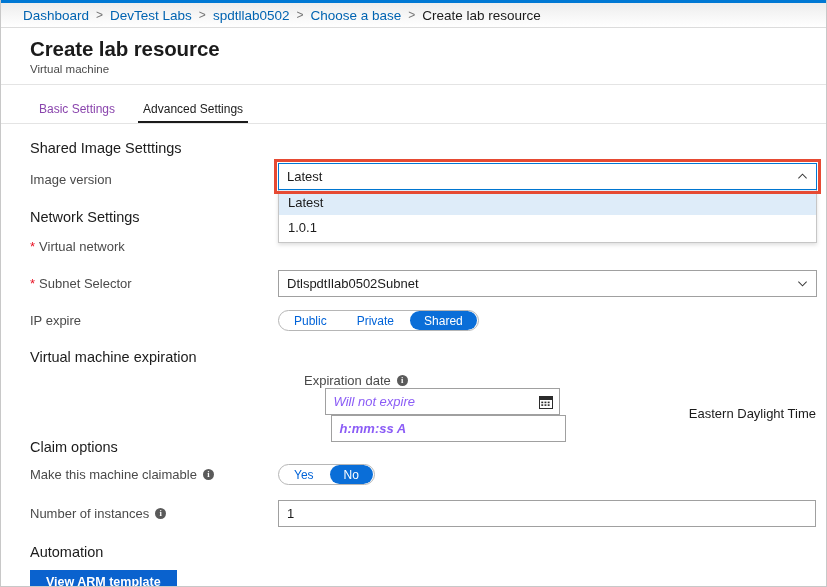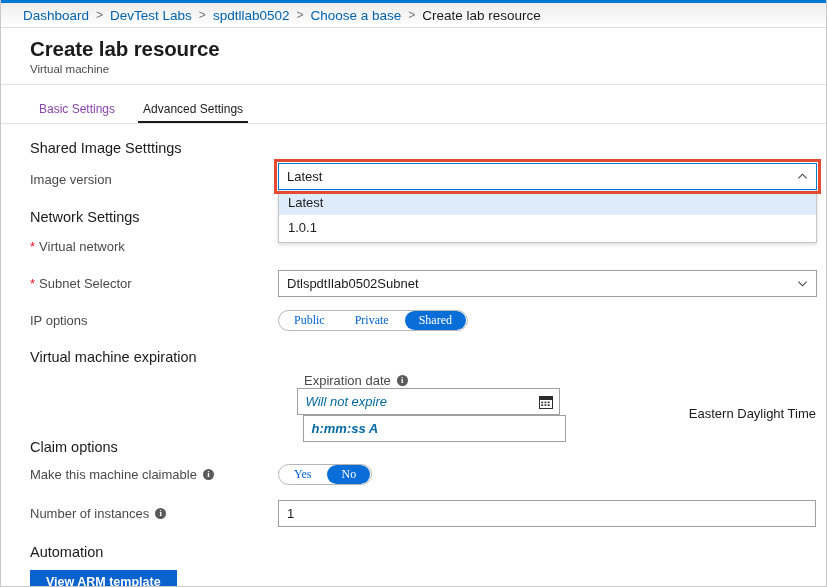--- a/index.html
+++ b/index.html
@@ -159,22 +159,23 @@
     border: 1px solid #a0a0a0;
     background: #ffffff;
     font-size: 13px;
     color: #1b1b1b;
     display: flex;
     align-items: center;
     padding: 0 8px;
     cursor: pointer;
   }
   .txtbox.placeholder {
-    color: #0369a1;
+    color: #8b5cf6;
     font-style: italic;
+    margin-left: 28px;
   }
   .selectbox {
     justify-content: space-between;
   }
   .chev {
     width: 11px;
     height: 11px;
     flex: none;
     margin-left: 6px;
     color: #3a3a3a;
@@ -249,21 +250,20 @@
     font-size: 12px;
     color: #0063d8;
     padding: 0 14px;
     height: 19px;
     display: flex;
     align-items: center;
     border-radius: 10px;
     cursor: pointer;
     white-space: nowrap;
     margin: 0 1px;
-    font-family: Liberation Serif, serif;
   }
   .pill-opt.on {
     background: #0a6ed8;
     color: #ffffff;
   }
 
   
   .cal-icon {
     position: absolute;
     right: 7px;
@@ -348,21 +348,21 @@
         <div class="selectbox">
           <span>DtlspdtIlab0502Subnet</span>
           <svg class="chev" viewBox="0 0 12 12">
             <path d="M1.5 4 L6 8.5 L10.5 4" fill="none" stroke="currentColor" stroke-width="1.1"></path>
           </svg>
         </div>
       </div>
     </div>
 
     <div class="row" style="margin-top:12px; height:23px;">
-      <div class="field-label">IP options</div>
+      <div class="field-label">IP expire</div>
       <div class="pill">
         <div class="pill-opt">Public</div>
         <div class="pill-opt">Private</div>
         <div class="pill-opt on">Shared</div>
       </div>
     </div>
 
     <div class="section-head" style="margin-top:17px;">Virtual machine expiration</div>
 
     <div class="row" style="margin-top:8px; height:27px;flex-direction:column;">

